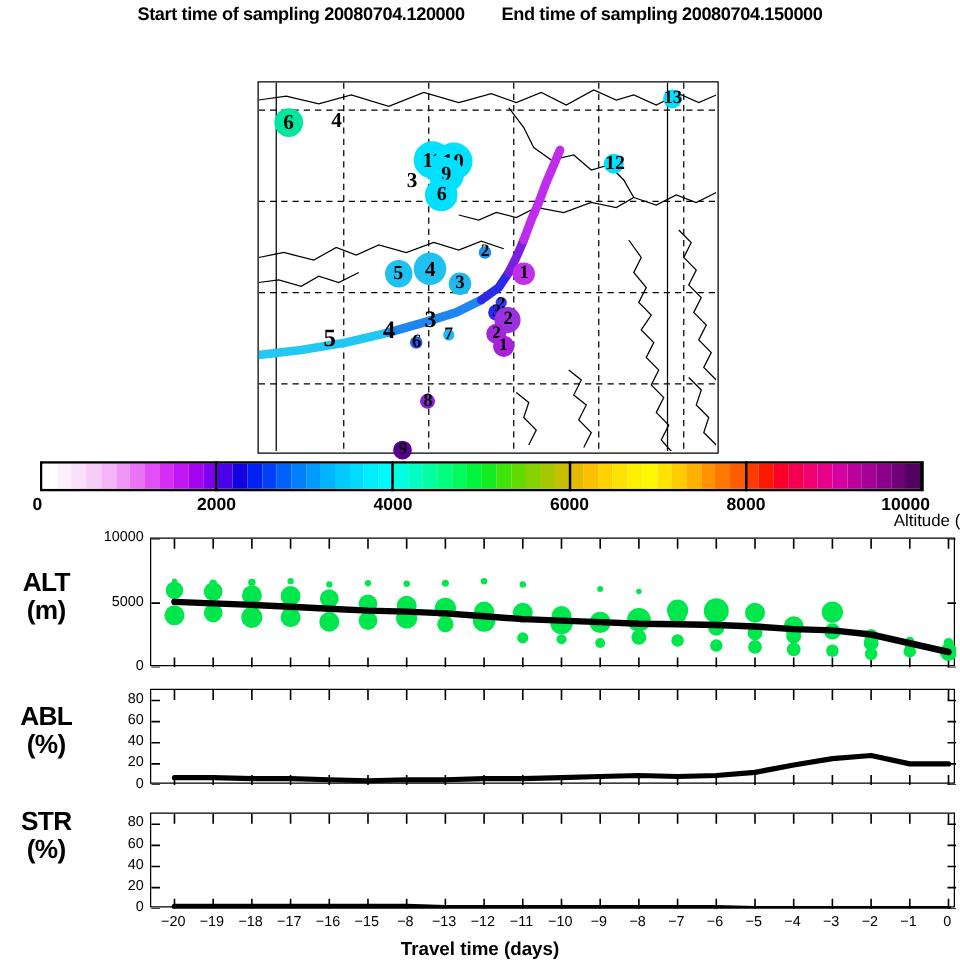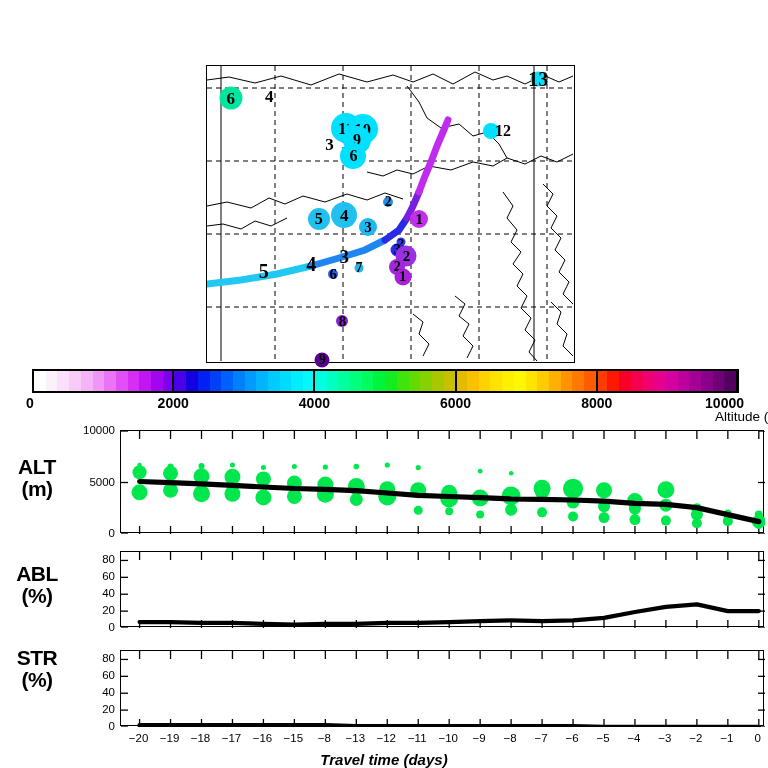--- a/index.html
+++ b/index.html
@@ -31,26 +31,31 @@
   #cbar-title{left:0;top:409px;width:768px;text-align:right;font-size:13.5px;margin-left:16px;}
   
   .panel{position:absolute;border:1.4px solid #000;box-sizing:border-box;background:#fff;}
   .panel-svg{position:absolute;left:0;top:0;}
   .plabel{position:absolute;font-size:21px;font-weight:bold;text-align:center;
           line-height:1.05;letter-spacing:-0.5px;}
   .ytick{position:absolute;font-size:11.5px;text-align:right;
          font-family:"Liberation Sans",sans-serif;transform:translateY(-50%);}
   .xtick{position:absolute;font-size:11.5px;text-align:center;
          transform:translateX(-50%);font-family:"Liberation Sans",sans-serif;}
-  #xaxis-title{left:0;width:768px;text-align:center;font-size:15px;font-weight:bold;font-style:italic;}
+  #xaxis-title{left:0;width:768px;text-align:center;font-size:15px;font-weight:bold;}
 </style>
 </head>
 <body>
 
 <div class="abs" id="title-block">
+  <div id="time-line">
+    <span>Start time of sampling 20080704.120000</span>
+    <span class="gap"></span>
+    <span>End time of sampling 20080704.150000</span>
+  </div>
 </div>
 
 <div class="abs" id="map-frame">
   <svg id="map-svg" width="366" height="295" viewBox="0 0 366 295">
 
     <g stroke="#000" stroke-width="1" stroke-dasharray="5,4" fill="none">
       <line x1="0" y1="22" x2="366" y2="22"></line>
       <line x1="0" y1="95" x2="366" y2="95"></line>
       <line x1="0" y1="168" x2="366" y2="168"></line>
       <line x1="0" y1="241" x2="366" y2="241"></line>
@@ -93,27 +98,27 @@
       <path d="M200 152 L206 140 L212 126" stroke="#7a1fe0" stroke-width="7"></path>
       <path d="M212 126 L218 110 L224 96 L230 80 L236 66 L241 54" stroke="#c02cee" stroke-width="7"></path>
     </g>
   </svg>
 
   <div id="map-markers">
       <div class="mk-dot" style="left: 23.79px; top: 32.45px; width: 23px; height: 23px; background: rgb(0, 230, 160);"></div>
       <div class="mk-lab" style="left: 23.79px; top: 32.45px; font-size: 17px;">6</div>
       <div class="mk-lab" style="left: 62.22px; top: 29.5px; font-size: 17px;">4</div>
       <div class="mk-dot" style="left: 331.23px; top: 13.275px; width: 15px; height: 15px; background: rgb(0, 224, 255);"></div>
-      <div class="mk-lab" style="left: 331.23px; top: 13.275px; font-size: 20px;">13</div>
+      <div class="mk-lab" style="left: 331.23px; top: 13.275px; font-size: 15px;">13</div>
       <div class="mk-dot" style="left: 139.08px; top: 61.95px; width: 30px; height: 30px; background: rgb(0, 224, 255);"></div>
       <div class="mk-lab" style="left: 139.08px; top: 61.95px; font-size: 17px;">11</div>
       <div class="mk-dot" style="left: 155.55px; top: 63.425px; width: 30px; height: 30px; background: rgb(0, 224, 255);"></div>
       <div class="mk-lab" style="left: 155.55px; top: 63.425px; font-size: 17px;">10</div>
       <div class="mk-dot" style="left: 283.65px; top: 64.9px; width: 16px; height: 16px; background: rgb(0, 224, 255);"></div>
-      <div class="mk-lab" style="left: 296px; top: 64.9px; font-size: 16px;">12</div>
+      <div class="mk-lab" style="left: 285px; top: 64.9px; font-size: 16px;">12</div>
       <div class="mk-lab" style="left: 122.61px; top: 78.175px; font-size: 17px;">3</div>
       <div class="mk-dot" style="left: 150.06px; top: 73.75px; width: 28px; height: 28px; background: rgb(0, 224, 255);"></div>
       <div class="mk-lab" style="left: 150.06px; top: 73.75px; font-size: 16px;">9</div>
       <div class="mk-dot" style="left: 146.4px; top: 89.975px; width: 26px; height: 26px; background: rgb(0, 224, 255);"></div>
       <div class="mk-lab" style="left: 146.4px; top: 89.975px; font-size: 16px;">6</div>
       <div class="mk-dot" style="left: 181.17px; top: 135.7px; width: 10px; height: 10px; background: rgb(32, 144, 232);"></div>
       <div class="mk-lab" style="left: 181.17px; top: 135.7px; font-size: 14px;">2</div>
       <div class="mk-dot" style="left: 111.63px; top: 153.4px; width: 22px; height: 22px; background: rgb(32, 192, 240);"></div>
       <div class="mk-lab" style="left: 111.63px; top: 153.4px; font-size: 16px;">5</div>
       <div class="mk-dot" style="left: 137.25px; top: 148.975px; width: 26px; height: 26px; background: rgb(32, 192, 240);"></div>

